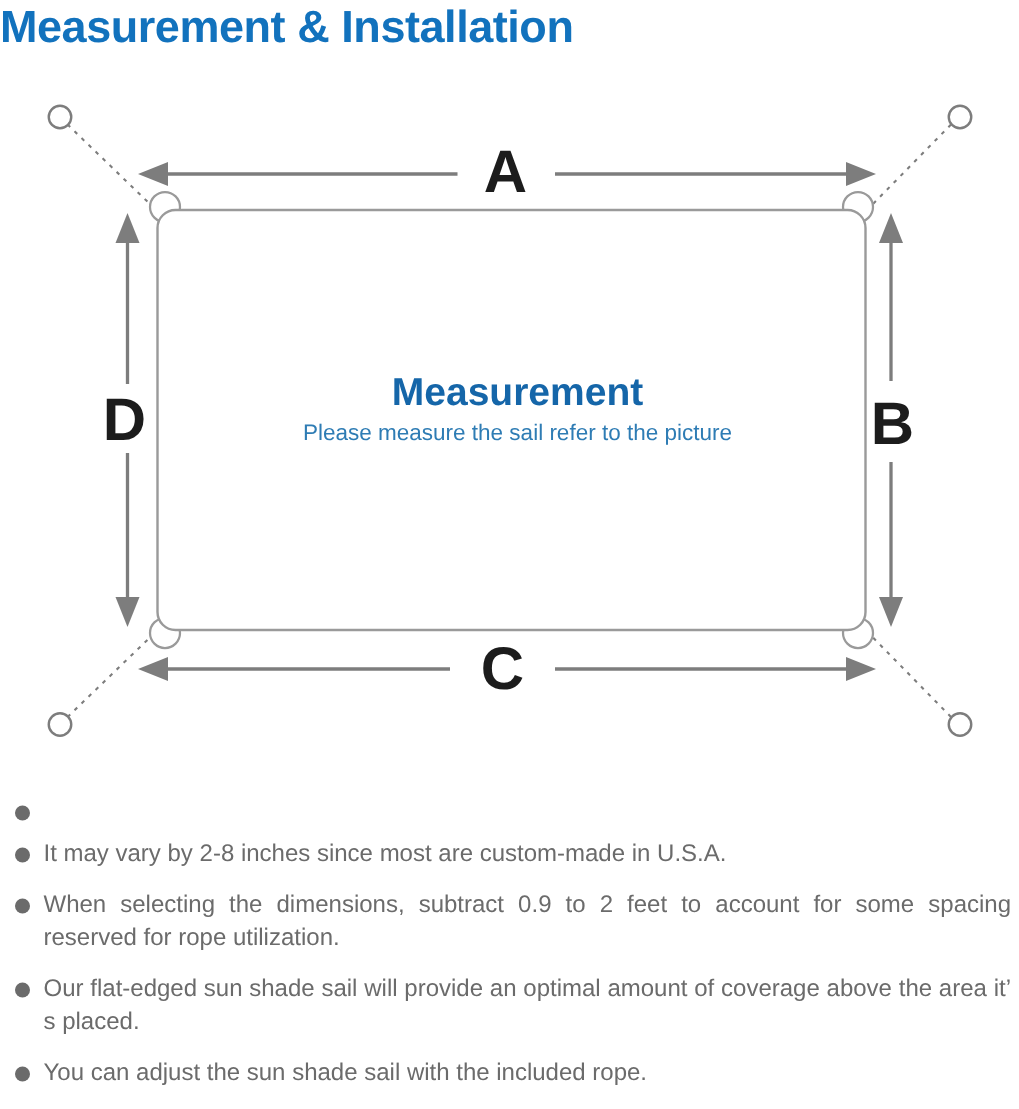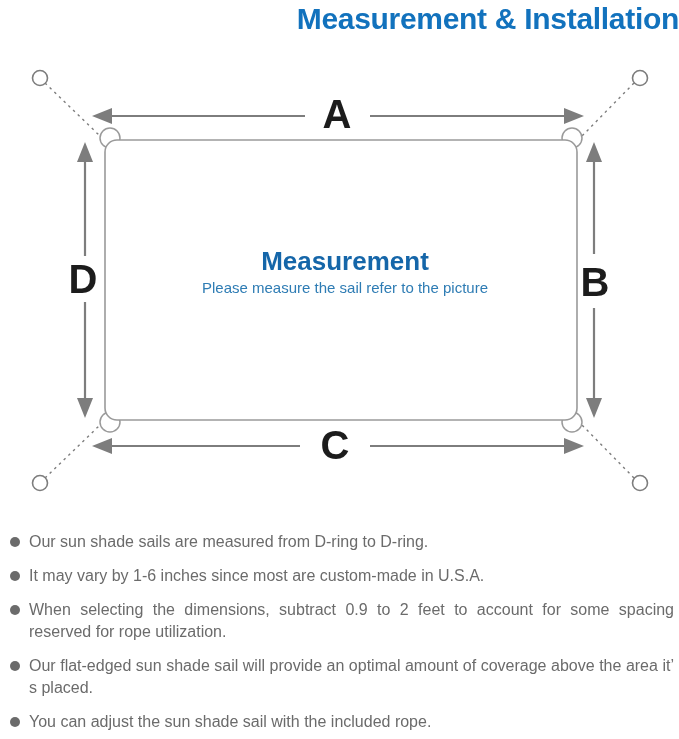--- a/index.html
+++ b/index.html
@@ -15,21 +15,21 @@
   html,body{background:#fff;}
   .page{
     position:relative;
     width:679px;height:739px;
     background:#fff;
     overflow:hidden;
     font-family:"Liberation Sans",sans-serif;
   }
   .title{
     position:absolute;top:2px;left:0;width:100%;
-    text-align:right;
+    text-align:left;
     font-size:30px;font-weight:700;letter-spacing:-0.3px;
     color:var(--title-blue);
   }
   .diagram{
     position:absolute;top:55px;left:0;
     width:679px;height:465px;
     display:block;
   }
   .diagram .arrow-shaft{stroke:var(--line-gray);stroke-width:2.2;}
   .diagram .arrow-head{fill:var(--line-gray);stroke:none;}
@@ -122,25 +122,24 @@
     <polygon class="arrow-head" points="594,418 586,398 602,398"></polygon>
     <text class="dim-label" x="595" y="296">B</text>
 
     <text class="center-heading" x="345" y="270">Measurement</text>
     <text class="center-subtitle" x="345" y="293">Please measure the sail refer to the picture</text>
   </svg>
 
   <ul class="notes">
     <li class="note">
       <span class="dot"></span>
-      <span class="note-text">Our sun shade sails are measured from D-ring to D-ring.</span>
     </li>
     <li class="note">
       <span class="dot"></span>
-      <span class="note-text">It may vary by 1-6 inches since most are custom-made in U.S.A.</span>
+      <span class="note-text">It may vary by 2-8 inches since most are custom-made in U.S.A.</span>
     </li>
     <li class="note">
       <span class="dot"></span>
       <span class="note-text">When selecting the dimensions, subtract 0.9 to 2 feet to account for some spacing reserved for rope utilization.</span>
     </li>
     <li class="note">
       <span class="dot"></span>
       <span class="note-text">Our flat-edged sun shade sail will provide an optimal amount of coverage above the area it’ s placed.</span>
     </li>
     <li class="note">

